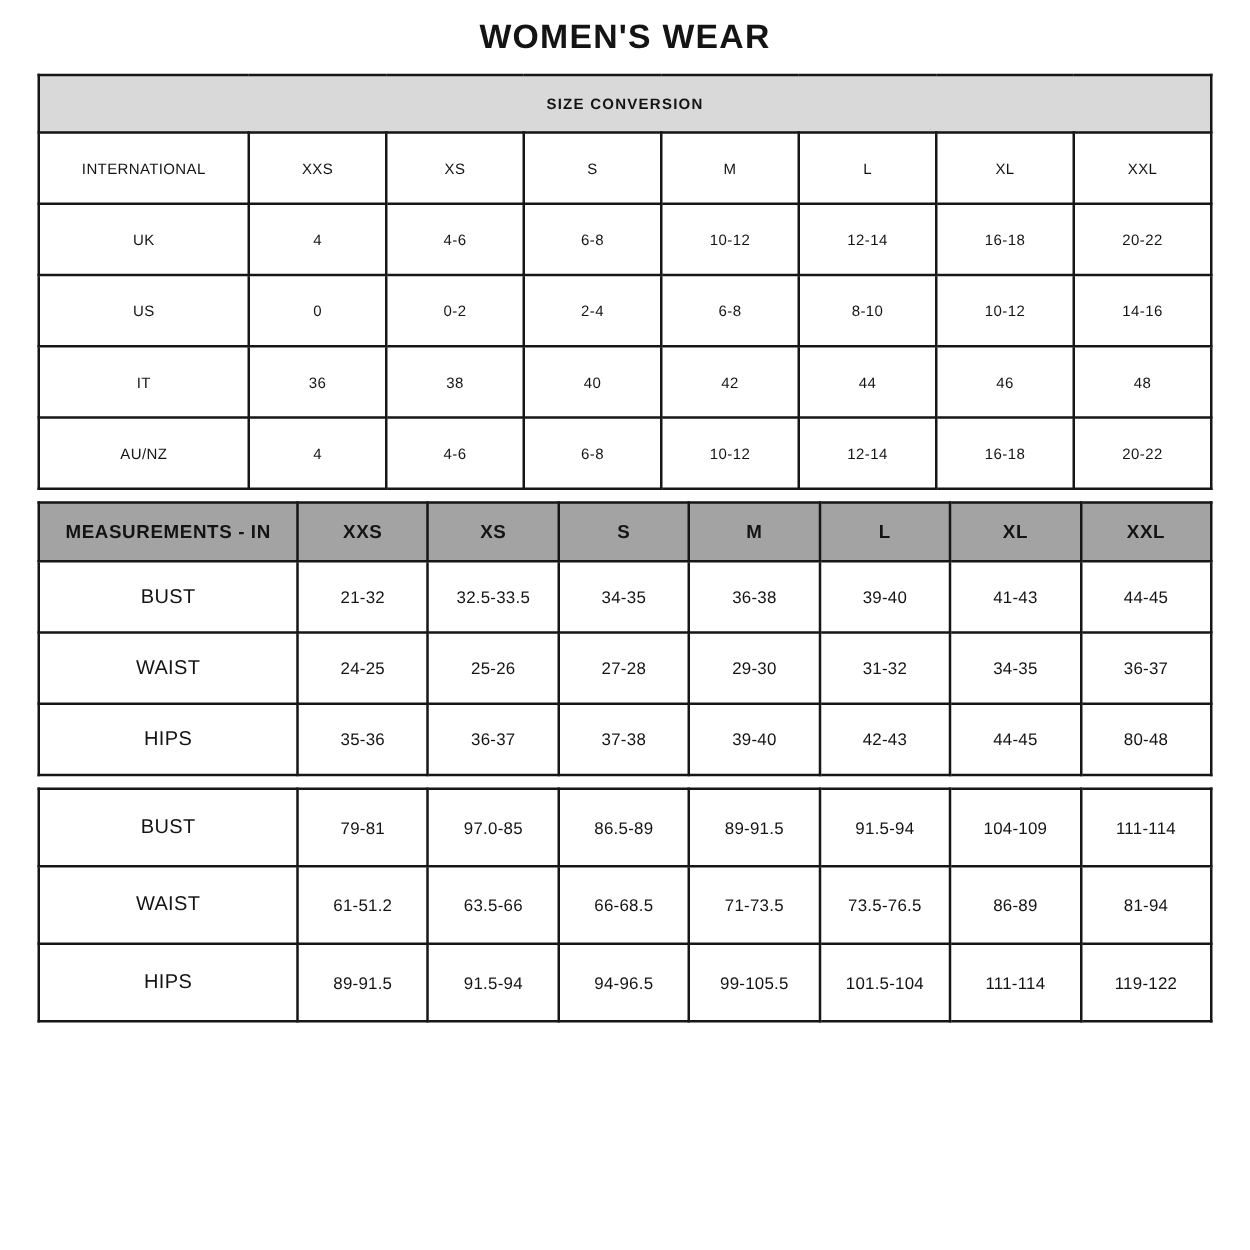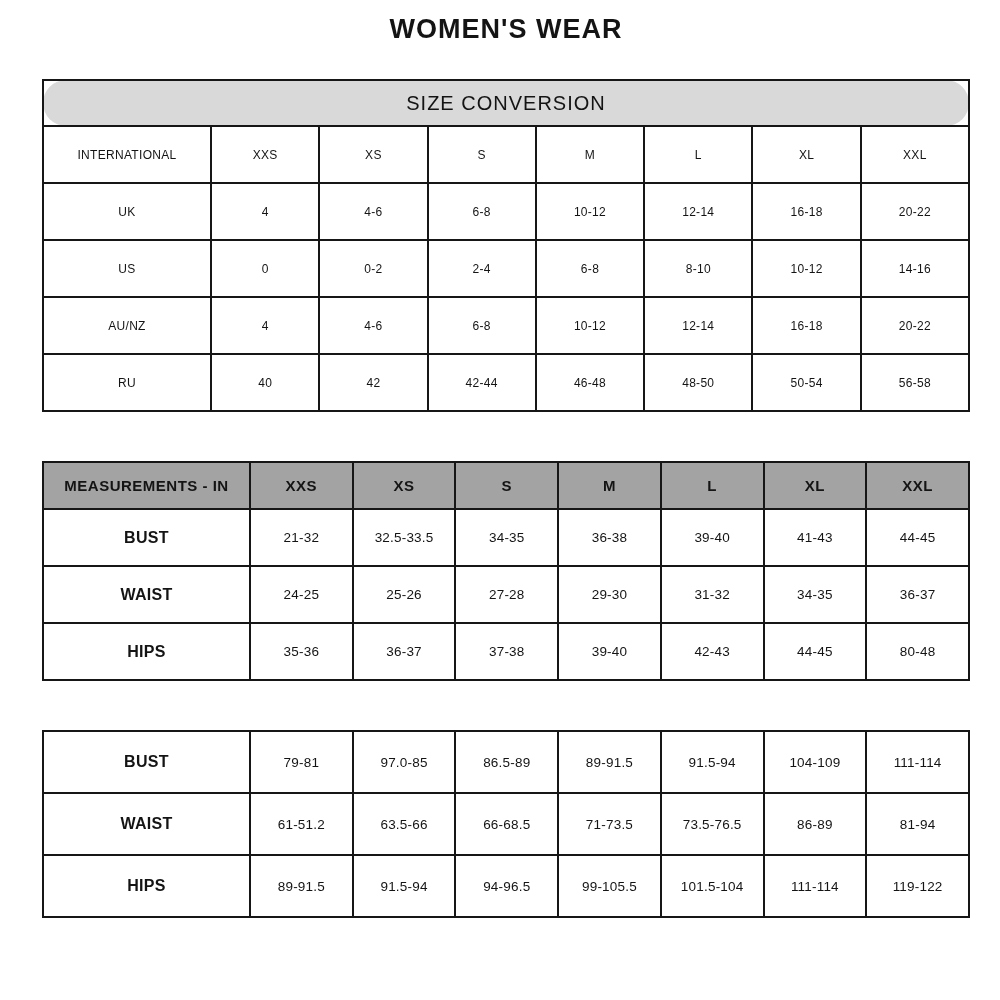--- a/index.html
+++ b/index.html
@@ -4,22 +4,22 @@
 <style>
   * { box-sizing: border-box; }
   html, body { margin: 0; padding: 0; background: #ffffff; }
   body {
     width: 1000px; height: 1000px;
     font-family: "Liberation Sans", sans-serif;
     color: #141414;
   }
   .page {
     width: 1000px; height: 1000px;
-    padding: 10px 30px 14px 42px;
-    display: flex; flex-direction: column; gap: 20px;
+    padding: 10px 30px 14px 30px;
+    display: flex; flex-direction: column;
   }
   .title {
     text-align: center;
     font-weight: bold;
     font-size: 27px;
     letter-spacing: 1px;
     margin: 4px 0 14px 0;
     color: #141414;
   }
   table {
@@ -36,33 +36,32 @@
   }
   .gap { height: 9px; flex: 0 0 auto; }
 
   
   .t1 col.c0 { width: 168px; }
   .t1 tr { height: 57px; }
   .t1 tr.banner-row { height: 46px; }
   .t1 td { font-size: 12px; letter-spacing: 0.3px; }
   .t1 .banner {
     background: #d9d9d9;
-    font-weight: normal;
-    font-size: 20px;
+    font-weight: bold;
+    font-size: 12px;
     letter-spacing: 1px;
-    border-radius: 23px;
   }
 
   
   .t23 col.c0 { width: 207px; }
   .t23 tr { height: 57px; }
   .t3 tr { height: 62px; }
   .t23 tr.head-row { height: 47px; }
   .t23 td { font-size: 13.5px; letter-spacing: 0.2px; }
-  .t23 .lbl { font-size: 16px; letter-spacing: 0.3px; font-weight: bold; }
+  .t23 .lbl { font-size: 16px; letter-spacing: 0.3px; }
   .t23 .head-row td {
     background: #a3a3a3;
     font-weight: bold;
     font-size: 15px;
     letter-spacing: 0.5px;
   }
 </style>
 </head>
 <body>
 
@@ -109,38 +108,38 @@
       <td>US</td>
       <td>0</td>
       <td>0-2</td>
       <td>2-4</td>
       <td>6-8</td>
       <td>8-10</td>
       <td>10-12</td>
       <td>14-16</td>
     </tr>
     <tr>
+      <td>IT</td>
+      <td>36</td>
+      <td>38</td>
+      <td>40</td>
+      <td>42</td>
+      <td>44</td>
+      <td>46</td>
+      <td>48</td>
+    </tr>
+    <tr>
       <td>AU/NZ</td>
       <td>4</td>
       <td>4-6</td>
       <td>6-8</td>
       <td>10-12</td>
       <td>12-14</td>
       <td>16-18</td>
       <td>20-22</td>
-    </tr>
-    <tr>
-      <td>RU</td>
-      <td>40</td>
-      <td>42</td>
-      <td>42-44</td>
-      <td>46-48</td>
-      <td>48-50</td>
-      <td>50-54</td>
-      <td>56-58</td>
     </tr>
   </tbody>
     </table>
 
   <div class="gap"></div>
 
   <table class="t23 t2">
     <colgroup>
         <col class="c0">
         <col>

